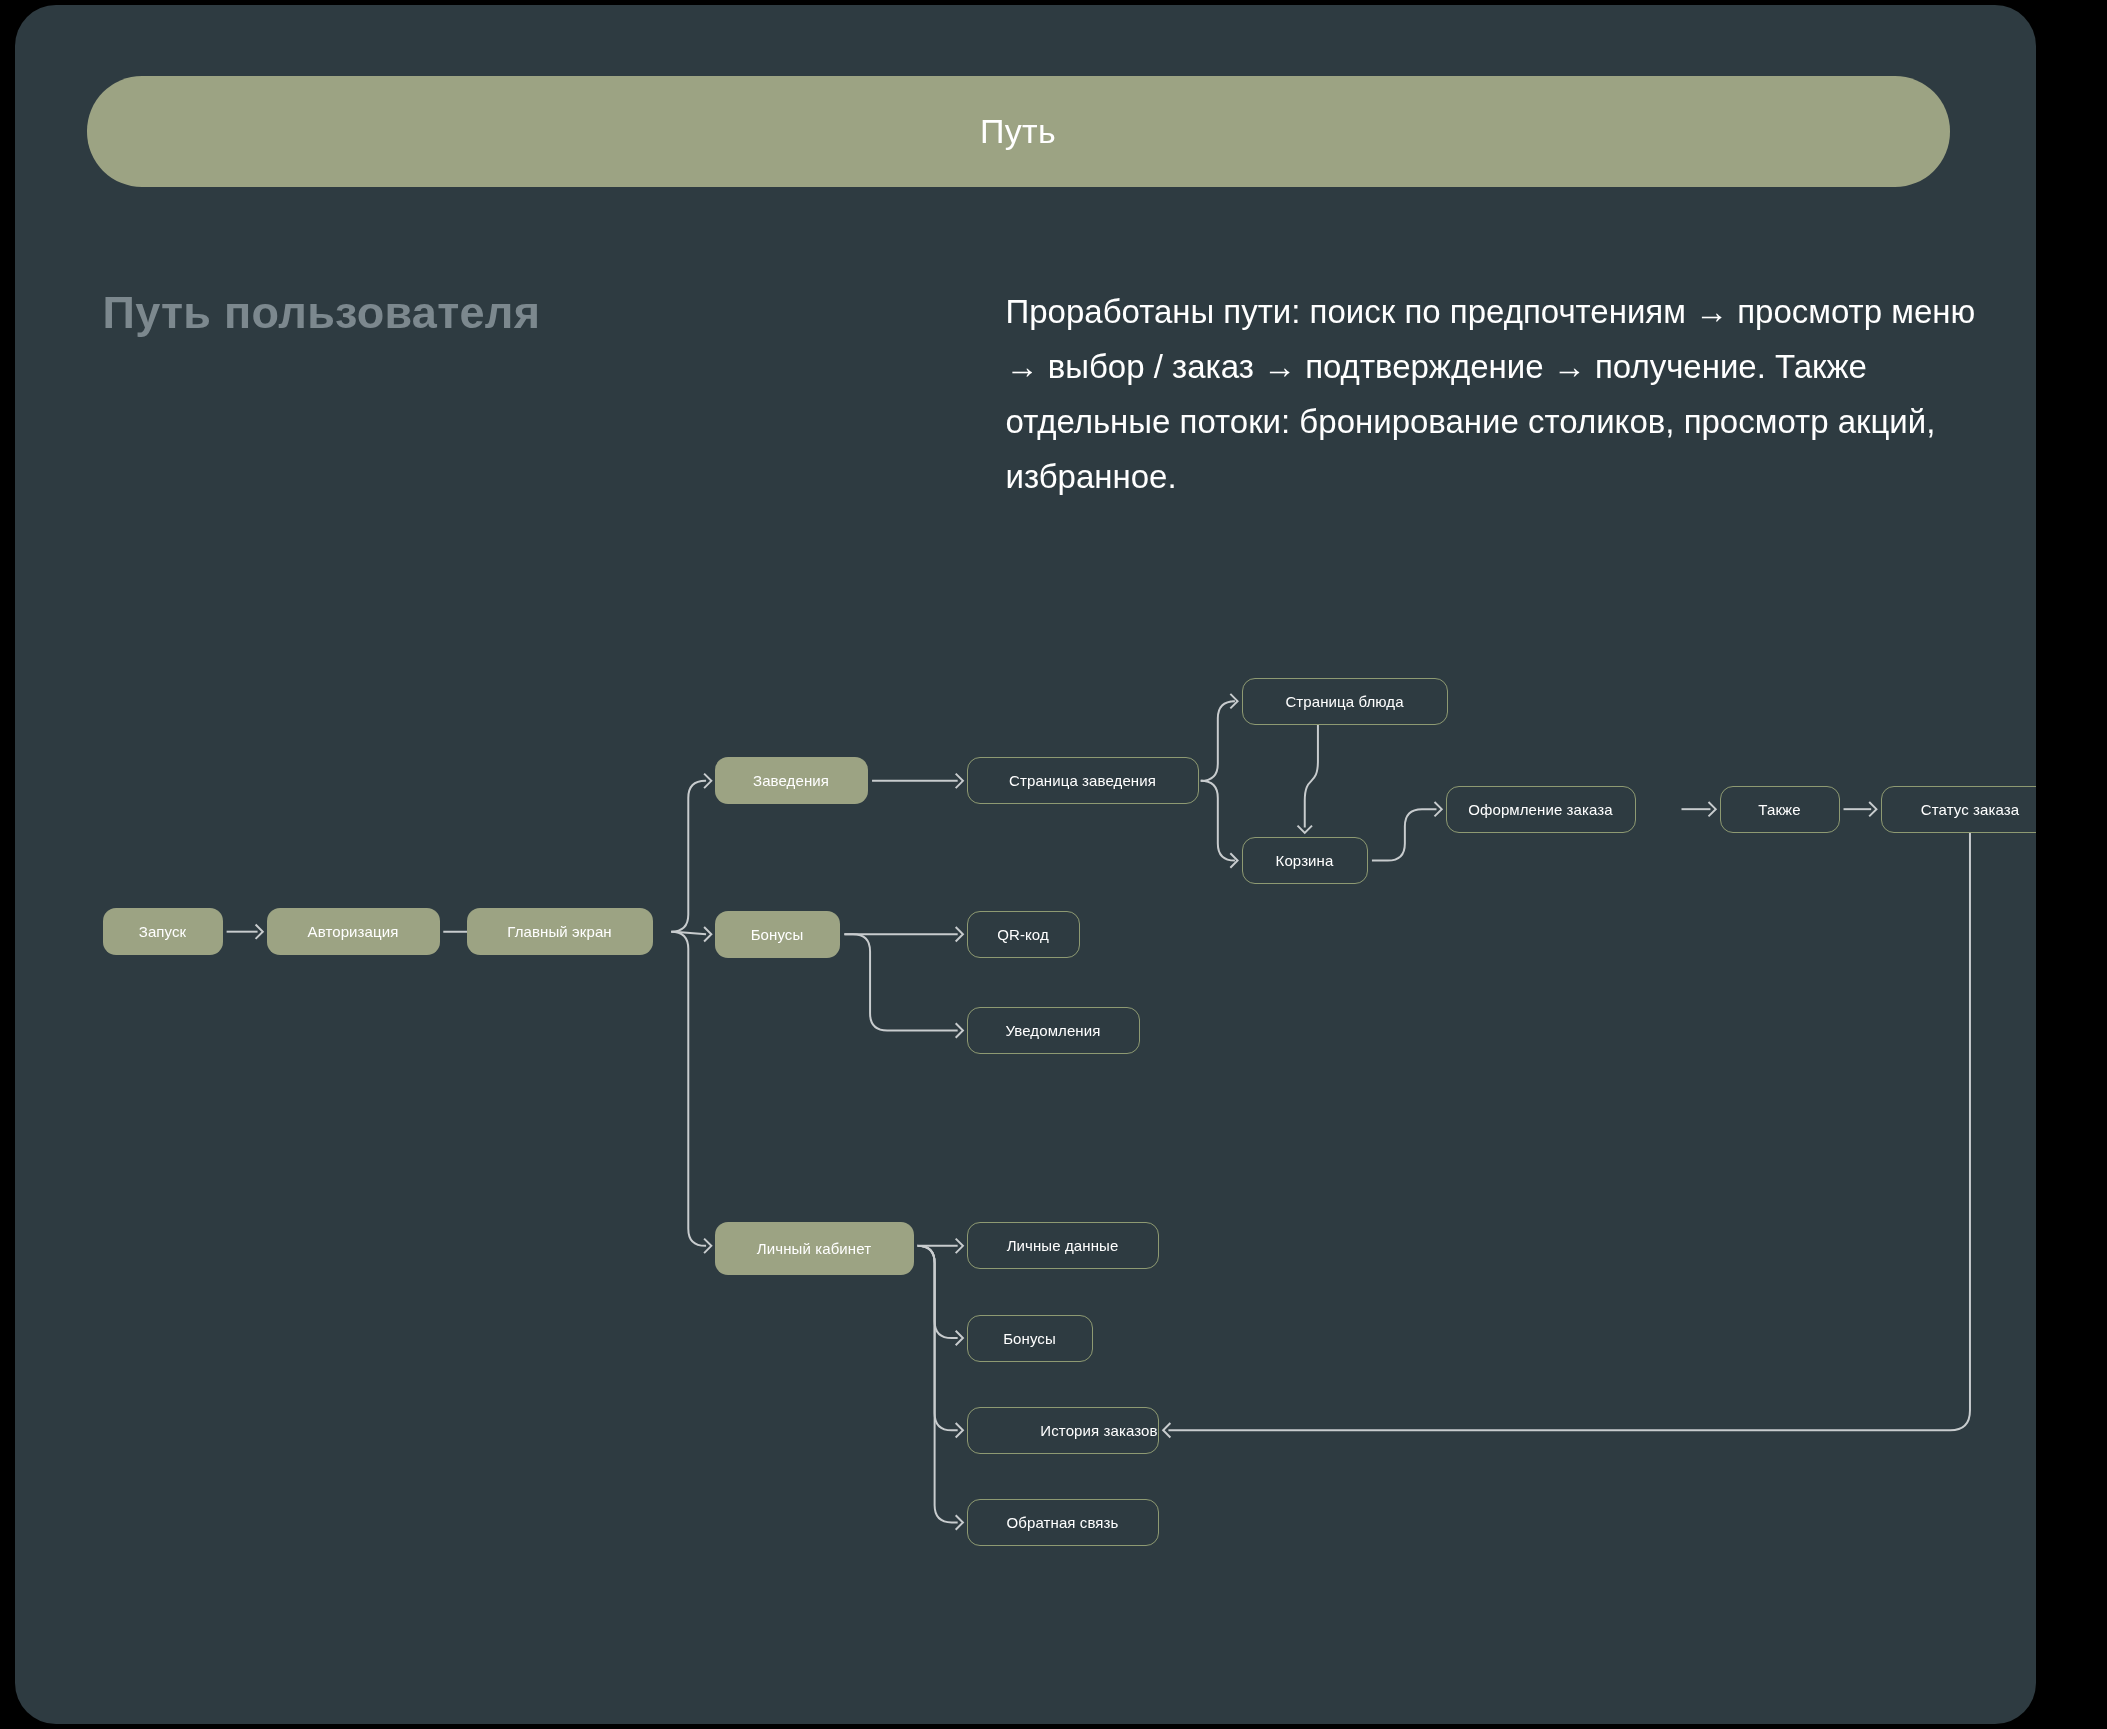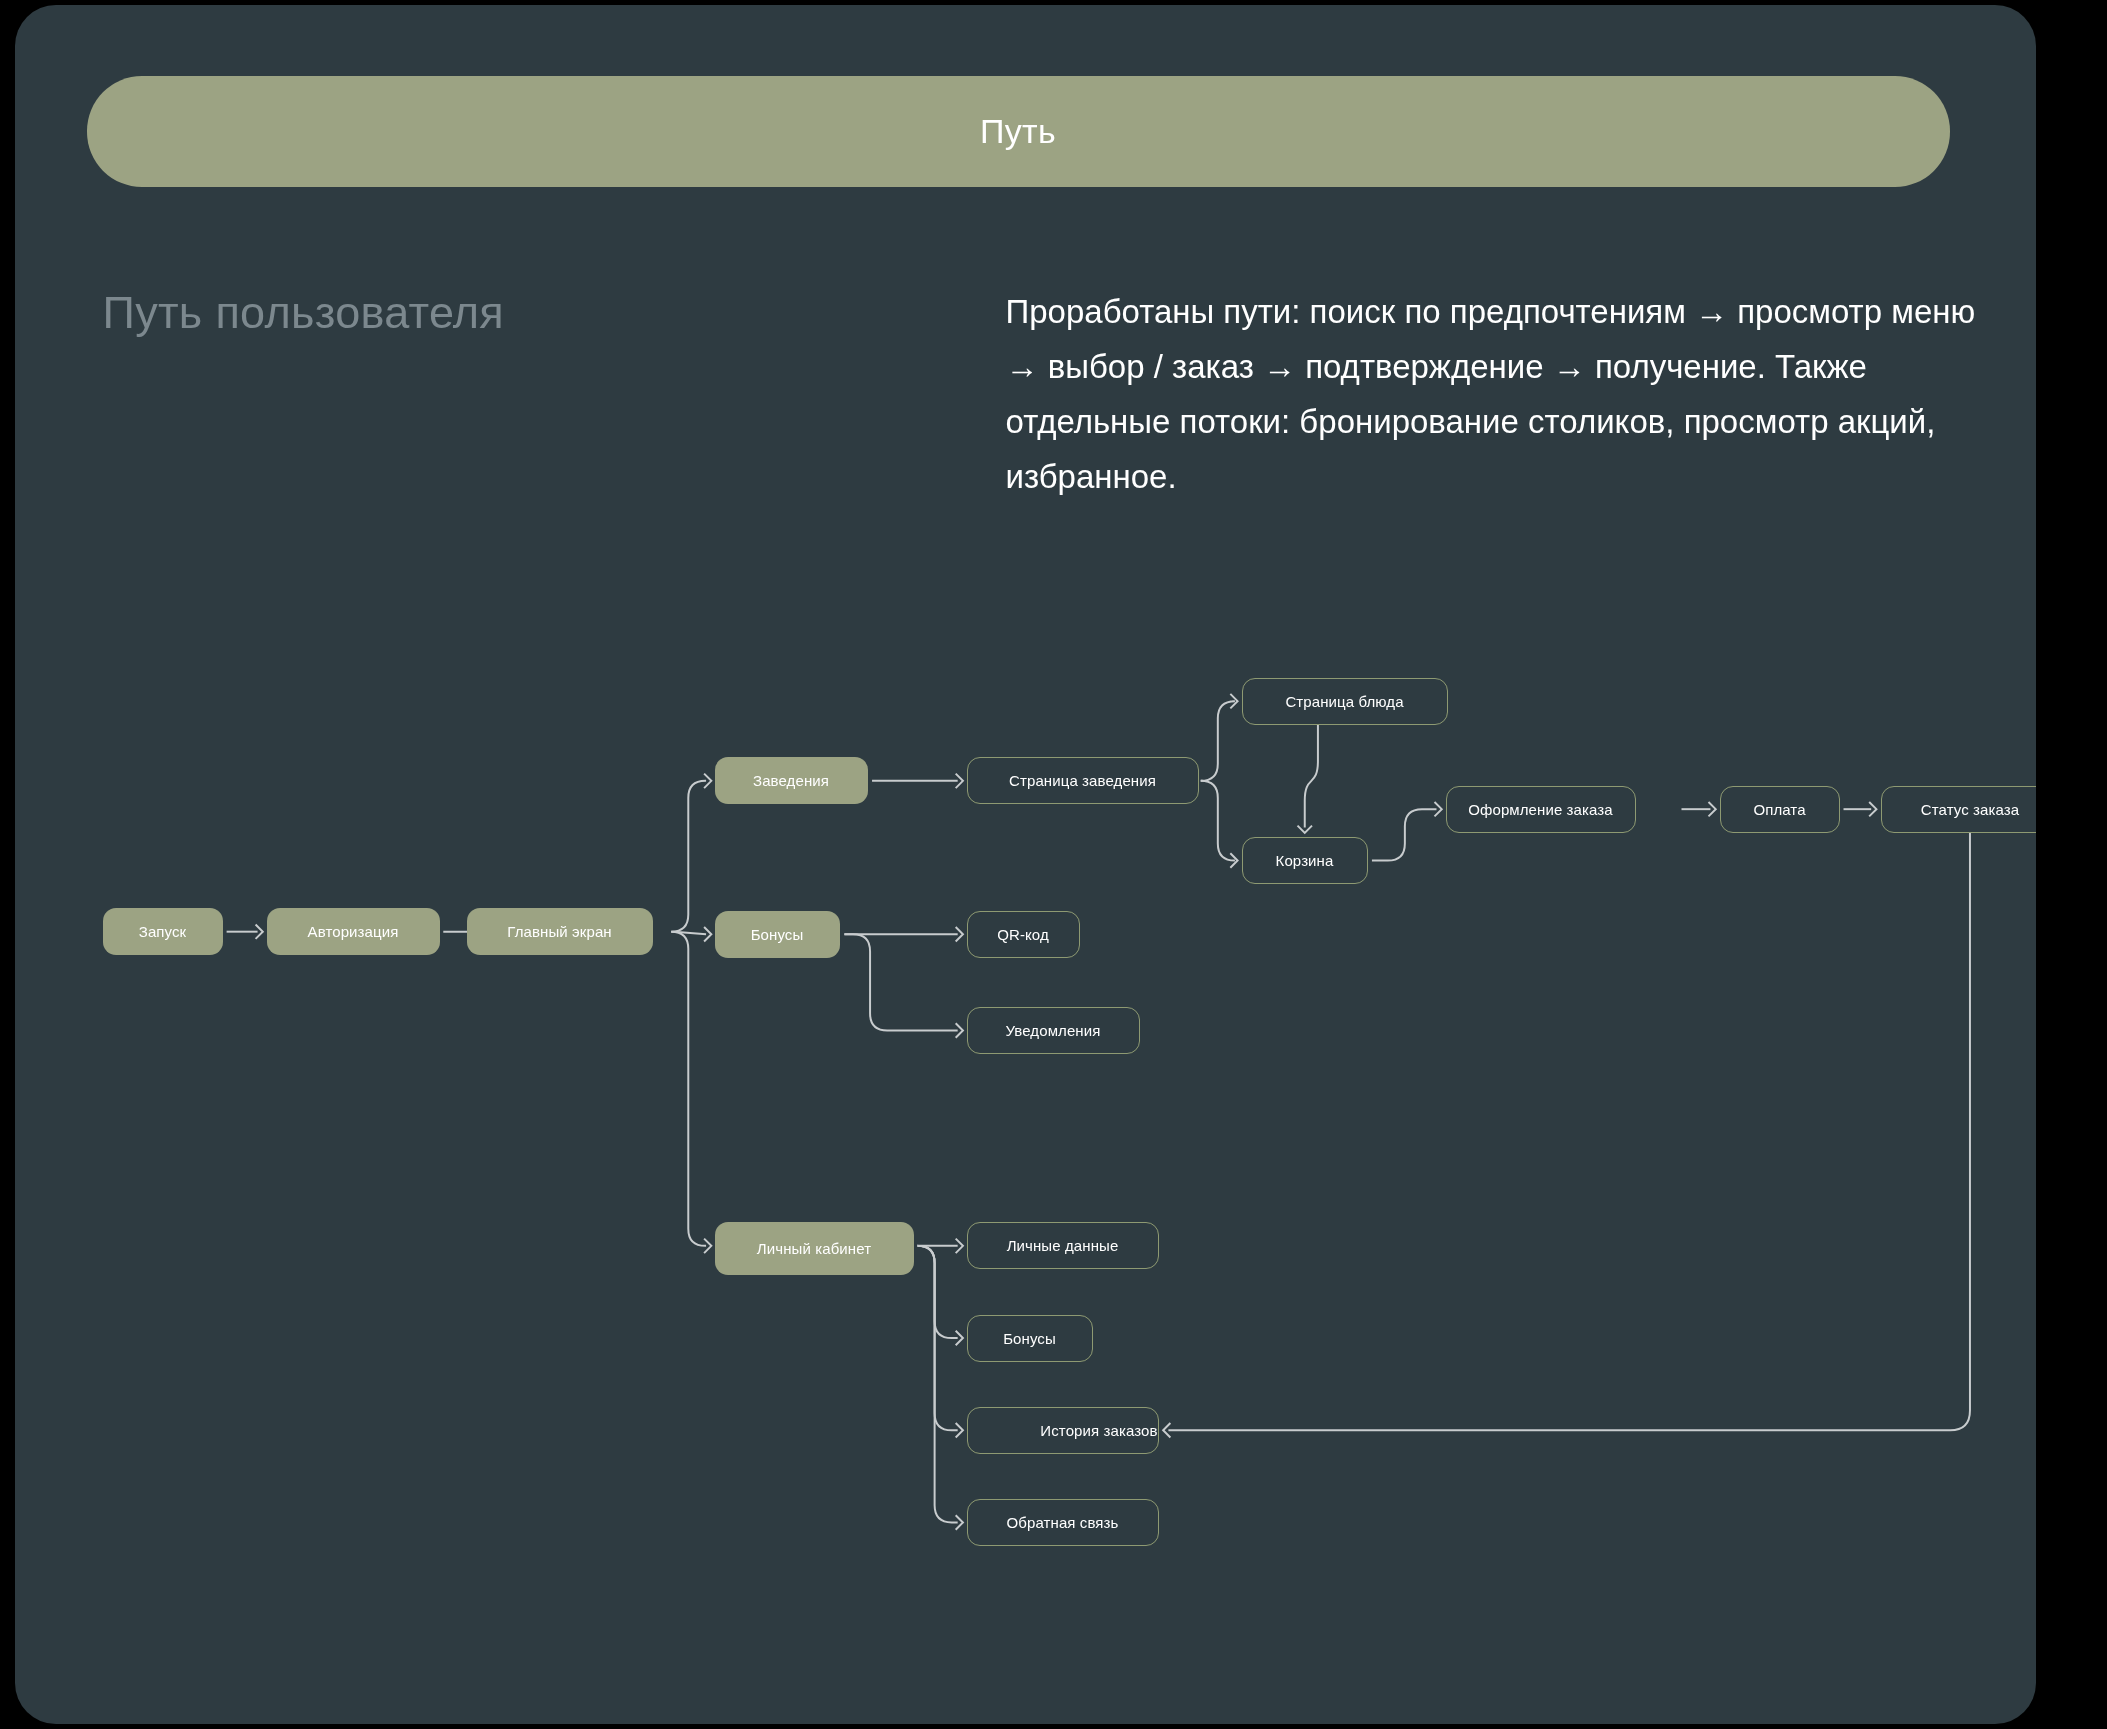--- a/index.html
+++ b/index.html
@@ -41,21 +41,21 @@
     font-size: 34px;
     font-weight: 400;
     letter-spacing: 0.3px;
   }
   #section-heading {
     position: absolute;
     left: 88px;
     top: 282px;
     color: #7C888E;
     font-size: 45px;
-    font-weight: 400;
+    font-weight: 700;
     letter-spacing: 0.3px;
     white-space: nowrap;
   }
   #description {
     position: absolute;
     left: 991px;
     top: 279px;
     width: 975px;
     color: #FFFFFF;
     font-size: 33px;
@@ -190,21 +190,21 @@
         <div class="node outlined" style="left: 1227px; top: 673px; width: 206px; height: 47px;">
           <span>Страница блюда</span>
         </div>
         <div class="node outlined" style="left: 1227px; top: 832px; width: 126px; height: 47px;">
           <span>Корзина</span>
         </div>
         <div class="node outlined" style="left: 1431px; top: 781px; width: 190px; height: 47px;">
           <span>Оформление заказа</span>
         </div>
         <div class="node outlined" style="left: 1705px; top: 781px; width: 120px; height: 47px;">
-          <span>Оплата</span>
+          <span>Также</span>
         </div>
         <div class="node outlined" style="left: 1866px; top: 781px; width: 179px; height: 47px;">
           <span>Статус заказа</span>
         </div>
         <div class="node outlined" style="left: 952px; top: 1217px; width: 192px; height: 47px;">
           <span>Личные данные</span>
         </div>
         <div class="node outlined" style="left: 952px; top: 1310px; width: 126px; height: 47px;">
           <span>Бонусы</span>
         </div>

